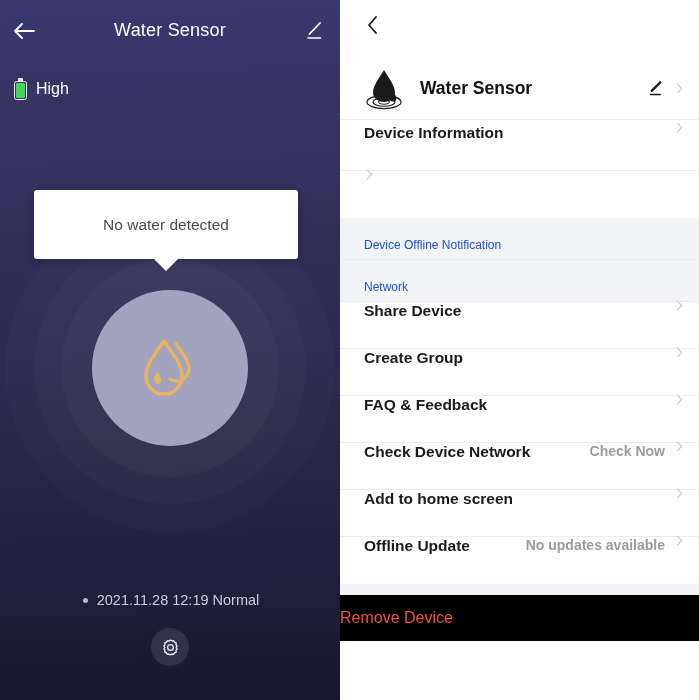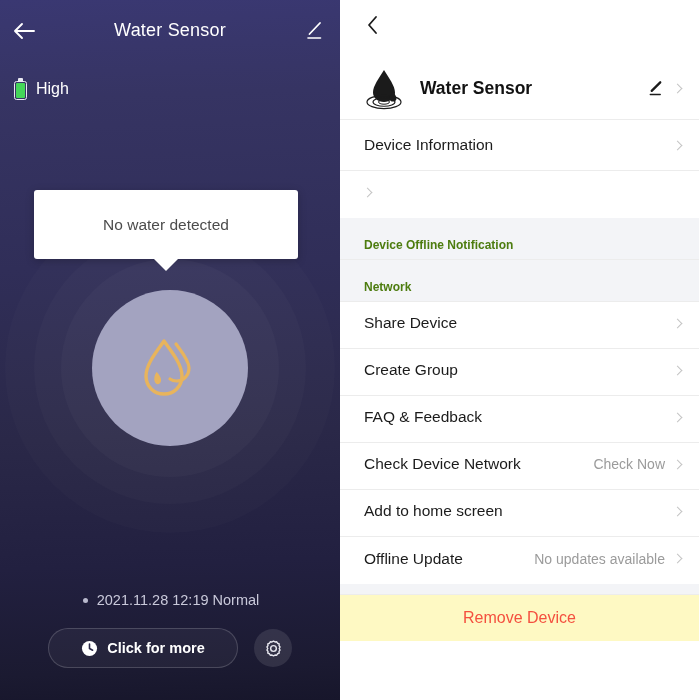--- a/index.html
+++ b/index.html
@@ -142,46 +142,47 @@
   .pencil-ic { width:19px; height:19px; display:block; }
   .chev {
     display:inline-block; width:7px; height:7px;
     border-right:1.6px solid #c4c4c4; border-top:1.6px solid #c4c4c4;
     transform:rotate(45deg);
   }
   .dev-chev { margin-left:9px; }
 
   .list { position:absolute; left:0; top:124px; width:359px; }
   .row {
-    height:47px; display:flex; align-items:center;
+    height:47px; display:flex; 
     padding:0 18px 4px 24px; background:#ffffff;
     border-bottom:1px solid #ececec;
+    font-weight:bold;
   }
   .row.nb { border-bottom:none; }
   .row-label { font-size:15.5px; color:#1b1b1b; flex:1; }
   .row-value { font-size:14px; color:#9b9b9b; margin-right:9px; }
   .section-head {
     height:42px; background:#f3f4f7;
     display:flex; align-items:flex-end; padding:0 0 7px 24px;
     border-bottom:1px solid #ececec;
   }
-  .section-head-text { font-size:12px; color:#4d7c0f;font-weight:bold; }
+  .section-head-text { font-size:12px; color:#1d4ed8; }
   .toggle {
     width:44px; height:24px; border-radius:12px; background:#d9d9d9;
     position:relative; flex:0 0 44px;
   }
   .toggle .knob {
     position:absolute; left:1.5px; top:1.5px;
     width:21px; height:21px; border-radius:50%;
     background:#ffffff; box-shadow:0 1px 2px rgba(0,0,0,.16);
   }
   .gap-band { height:11px; background:#f3f4f7; border-bottom:1px solid #ececec; }
   .remove-row {
-    height:46px; display:flex; align-items:center; justify-content:center;
-    background:#fef9c3;
+    height:46px; display:flex; align-items:center; justify-content:flex-start;
+    background:#000000;
   }
   .remove-label { font-size:16px; color:#f4503f; }
 </style>
 </head>
 <body>
 
 <div class="screens">
 
   <div class="left">
 
@@ -226,27 +227,20 @@
       <div class="tooltip-text">No water detected</div>
       <div class="tooltip-arrow"></div>
     </div>
 
     <div class="status-line">
       <div class="status-dot"></div>
       <div class="status-text">2021.11.28 12:19 Normal</div>
     </div>
 
     <div class="l-bottom">
-      <div class="more-btn">
-        <svg class="clock-ic" viewBox="0 0 18 18">
-          <circle cx="9" cy="9" r="8" fill="#ffffff"></circle>
-          <path d="M9 4.2 L9 9 L12.3 10.8" fill="none" stroke="#2a2848" stroke-width="1.7" stroke-linecap="round" stroke-linejoin="round"></path>
-        </svg>
-        <span class="more-label">Click for more</span>
-      </div>
       <div class="gear-btn">
         <svg class="gear-ic" viewBox="0 0 20 20">
           <g fill="none" stroke="#e6e6ee" stroke-width="1.5" stroke-linejoin="round">
             <path d="M10 2.3 L11.6 3.1 L13.4 2.9 L14.3 4.5 L16 5.2 L15.8 7 L16.9 8.4 L16 10 L16.9 11.6 L15.8 13 L16 14.8 L14.3 15.5 L13.4 17.1 L11.6 16.9 L10 17.7 L8.4 16.9 L6.6 17.1 L5.7 15.5 L4 14.8 L4.2 13 L3.1 11.6 L4 10 L3.1 8.4 L4.2 7 L4 5.2 L5.7 4.5 L6.6 2.9 L8.4 3.1 Z"></path>
             <circle cx="10" cy="10" r="3"></circle>
           </g>
         </svg>
       </div>
     </div>
 

